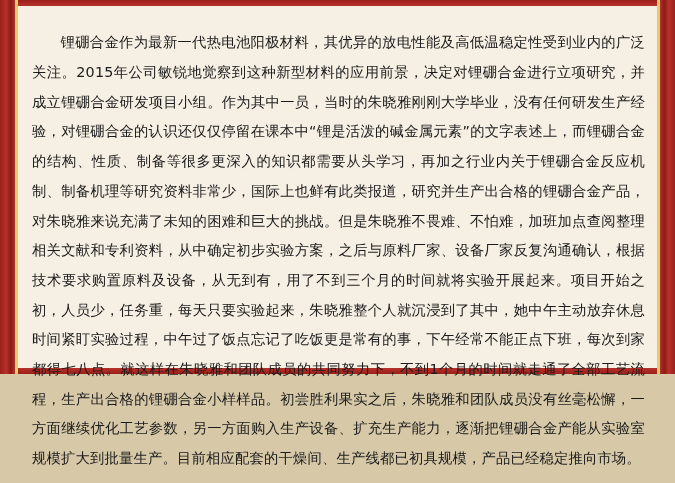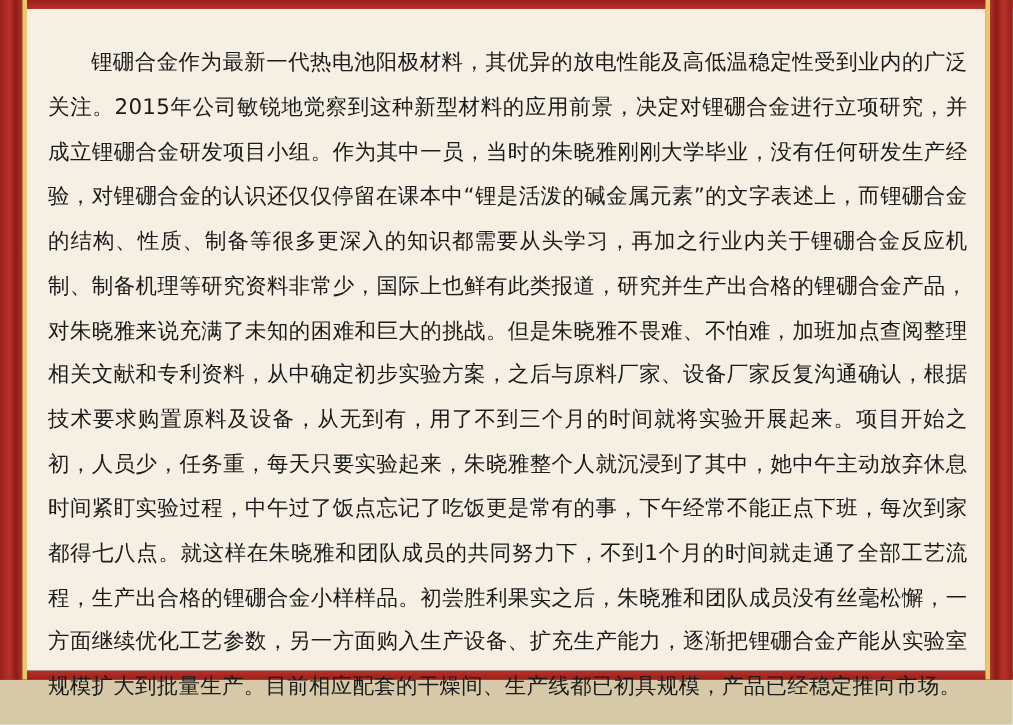--- a/index.html
+++ b/index.html
@@ -9,23 +9,23 @@
   body {
     width: 675px;
     height: 483px;
     overflow: hidden;
     background: #d7c9a8;
     font-family: "DejaVu Sans", sans-serif;
   }
   .page {
     position: relative;
     width: 675px;
-    height: 453px;
+    height: 374px;
     box-sizing: border-box;
-    background: #0f172a;
+    background: #1d4ed8;
   }
   
   .edge {
     position: absolute;
     top: 0;
     bottom: 0;
     width: 18px;
     background: linear-gradient(to right, #9c1f1b 0%, #b5322a 35%, #8e1a16 60%, #c24a3c 100%);
   }
   .edge.left { left: 0; }

